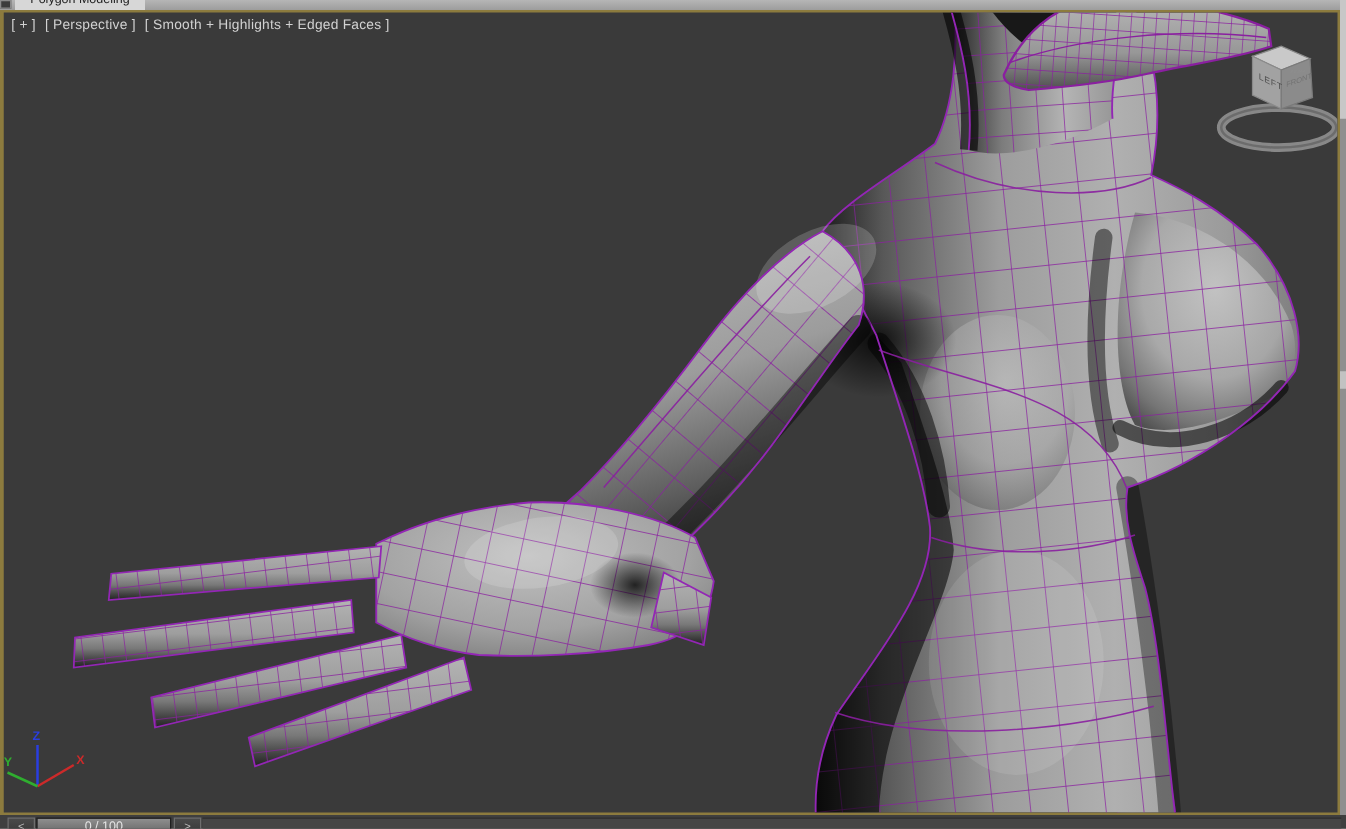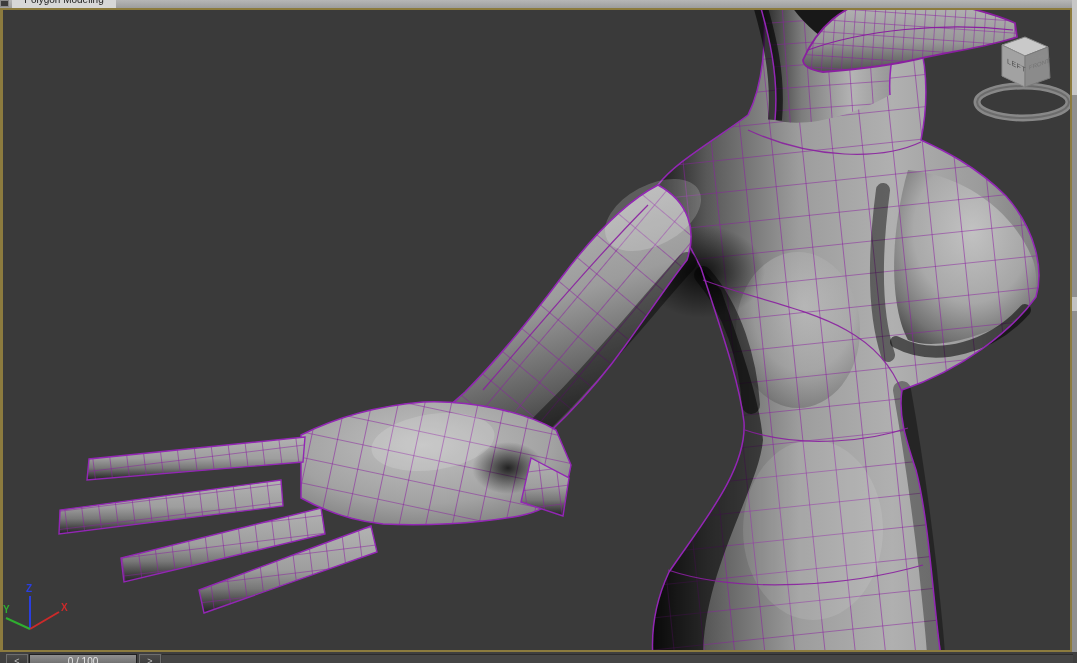--- a/index.html
+++ b/index.html
@@ -50,20 +50,25 @@
 <div class="stage">
 
   <div class="ribbon-strip">
     <div class="ribbon-icon"></div>
     <div class="ribbon-tab">
       <span>Polygon Modeling</span>
     </div>
   </div>
 
   <div class="viewport">
+    <div class="vp-label">
+      <span>[ + ]</span>
+      <span>[ Perspective ]</span>
+      <span>[ Smooth + Highlights + Edged Faces ]</span>
+    </div>
 
     <svg class="vp-svg" width="1067" height="640" viewBox="0 0 1067 640">
       <defs>
 
         <pattern id="wTorso" width="30" height="32" patternUnits="userSpaceOnUse" patternTransform="rotate(-6)">
           <path d="M0 0H30M0 0V32" stroke="#8a1fa0" stroke-width="1.1" fill="none"></path>
         </pattern>
         <pattern id="wNeck" width="21" height="22" patternUnits="userSpaceOnUse" patternTransform="rotate(-4)">
           <path d="M0 0H21M0 0V22" stroke="#8a1fa0" stroke-width="1.1" fill="none"></path>
         </pattern>

